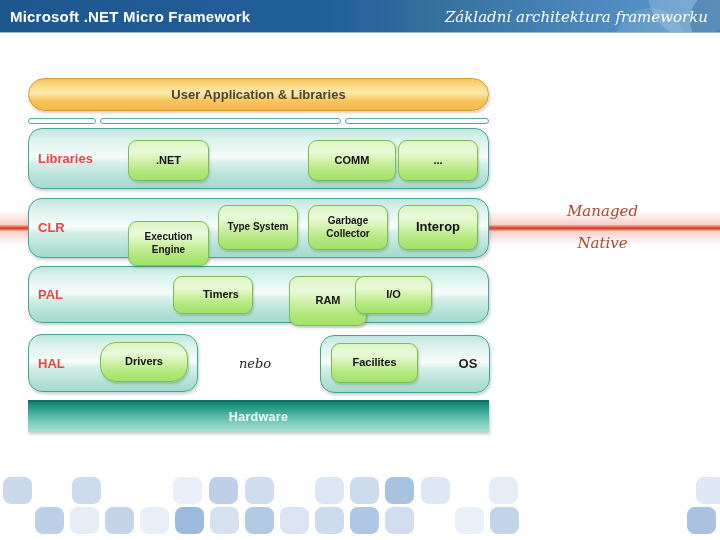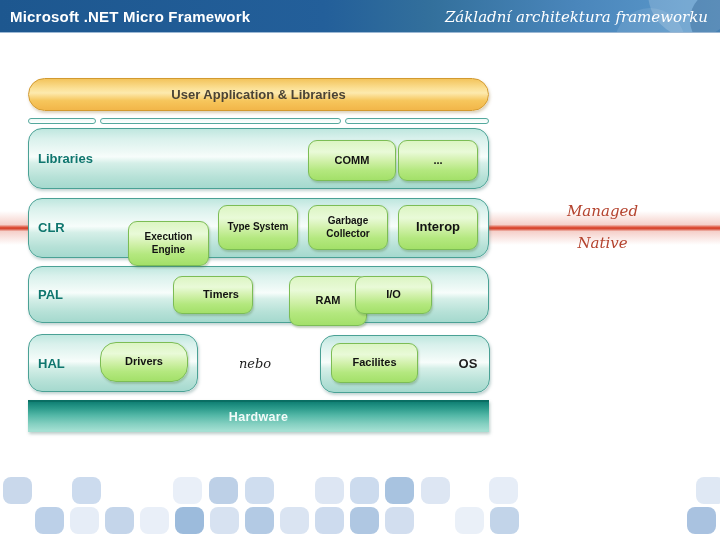--- a/index.html
+++ b/index.html
@@ -56,21 +56,21 @@
   
   .tealbox {
     position: absolute;
     border: 1px solid #4aa195; border-radius: 14px;
     background: linear-gradient(180deg, #bfe7df 0%, #d9f1ec 16%, #f0faf7 40%, #f7fdfb 47%, #d5efe8 58%, #b6e1d7 82%, #a5d9ce 100%);
     box-shadow: 1px 2px 3px rgba(80,130,125,0.35);
     z-index: 2;
   }
   .rowlabel {
     position: absolute; z-index: 3;
-    font-size: 13px; font-weight: 600; color: #0f766e;
+    font-size: 13px; font-weight: 600; color: #ef4444;
   }
   
   .greenbtn {
     position: absolute; z-index: 3;
     border: 1px solid #7cbd55; border-radius: 9px;
     background: linear-gradient(180deg, #dcf5c3 0%, #e9fad8 28%, #d2f1ac 50%, #b4e87f 75%, #a3e069 100%);
     box-shadow: 1px 1.5px 2px rgba(80,120,60,0.30);
     display: flex; align-items: center; justify-content: center; text-align: center;
     font-size: 11px; font-weight: bold; color: #121212; line-height: 1.25;
     padding: 2px 4px;
@@ -131,20 +131,21 @@
   <div class="strip" style="left:28px; width:68px;"></div>
   <div class="strip" style="left:100px; width:241px;"></div>
   <div class="strip" style="left:345px; width:144px;"></div>
 
   <div class="red-glow"></div>
   <div class="mn-label mn-managed">Managed</div>
   <div class="mn-label mn-native">Native</div>
 
   <div class="tealbox" style="left:28px; top:128px; width:461px; height:61px;"></div>
   <div class="rowlabel" style="left:38px; top:151px;">Libraries</div>
+  <div class="greenbtn" style="left:128px; top:140px; width:81px; height:41px;">.NET</div>
   <div class="greenbtn" style="left:308px; top:140px; width:88px; height:41px;">COMM</div>
   <div class="greenbtn" style="left:398px; top:140px; width:80px; height:41px;">...</div>
 
   <div class="tealbox" style="left:28px; top:198px; width:461px; height:60px;"></div>
   <div class="rowlabel" style="left:38px; top:220px;">CLR</div>
   <div class="greenbtn small" style="left:128px; top:205px; width:81px; height:45px;margin-top:16px;">Execution Engine</div>
   <div class="greenbtn small" style="left:218px; top:205px; width:80px; height:45px;">Type System</div>
   <div class="greenbtn small" style="left:308px; top:205px; width:80px; height:45px;">Garbage Collector</div>
   <div class="greenbtn big" style="left:398px; top:205px; width:80px; height:45px;">Interop</div>
 

